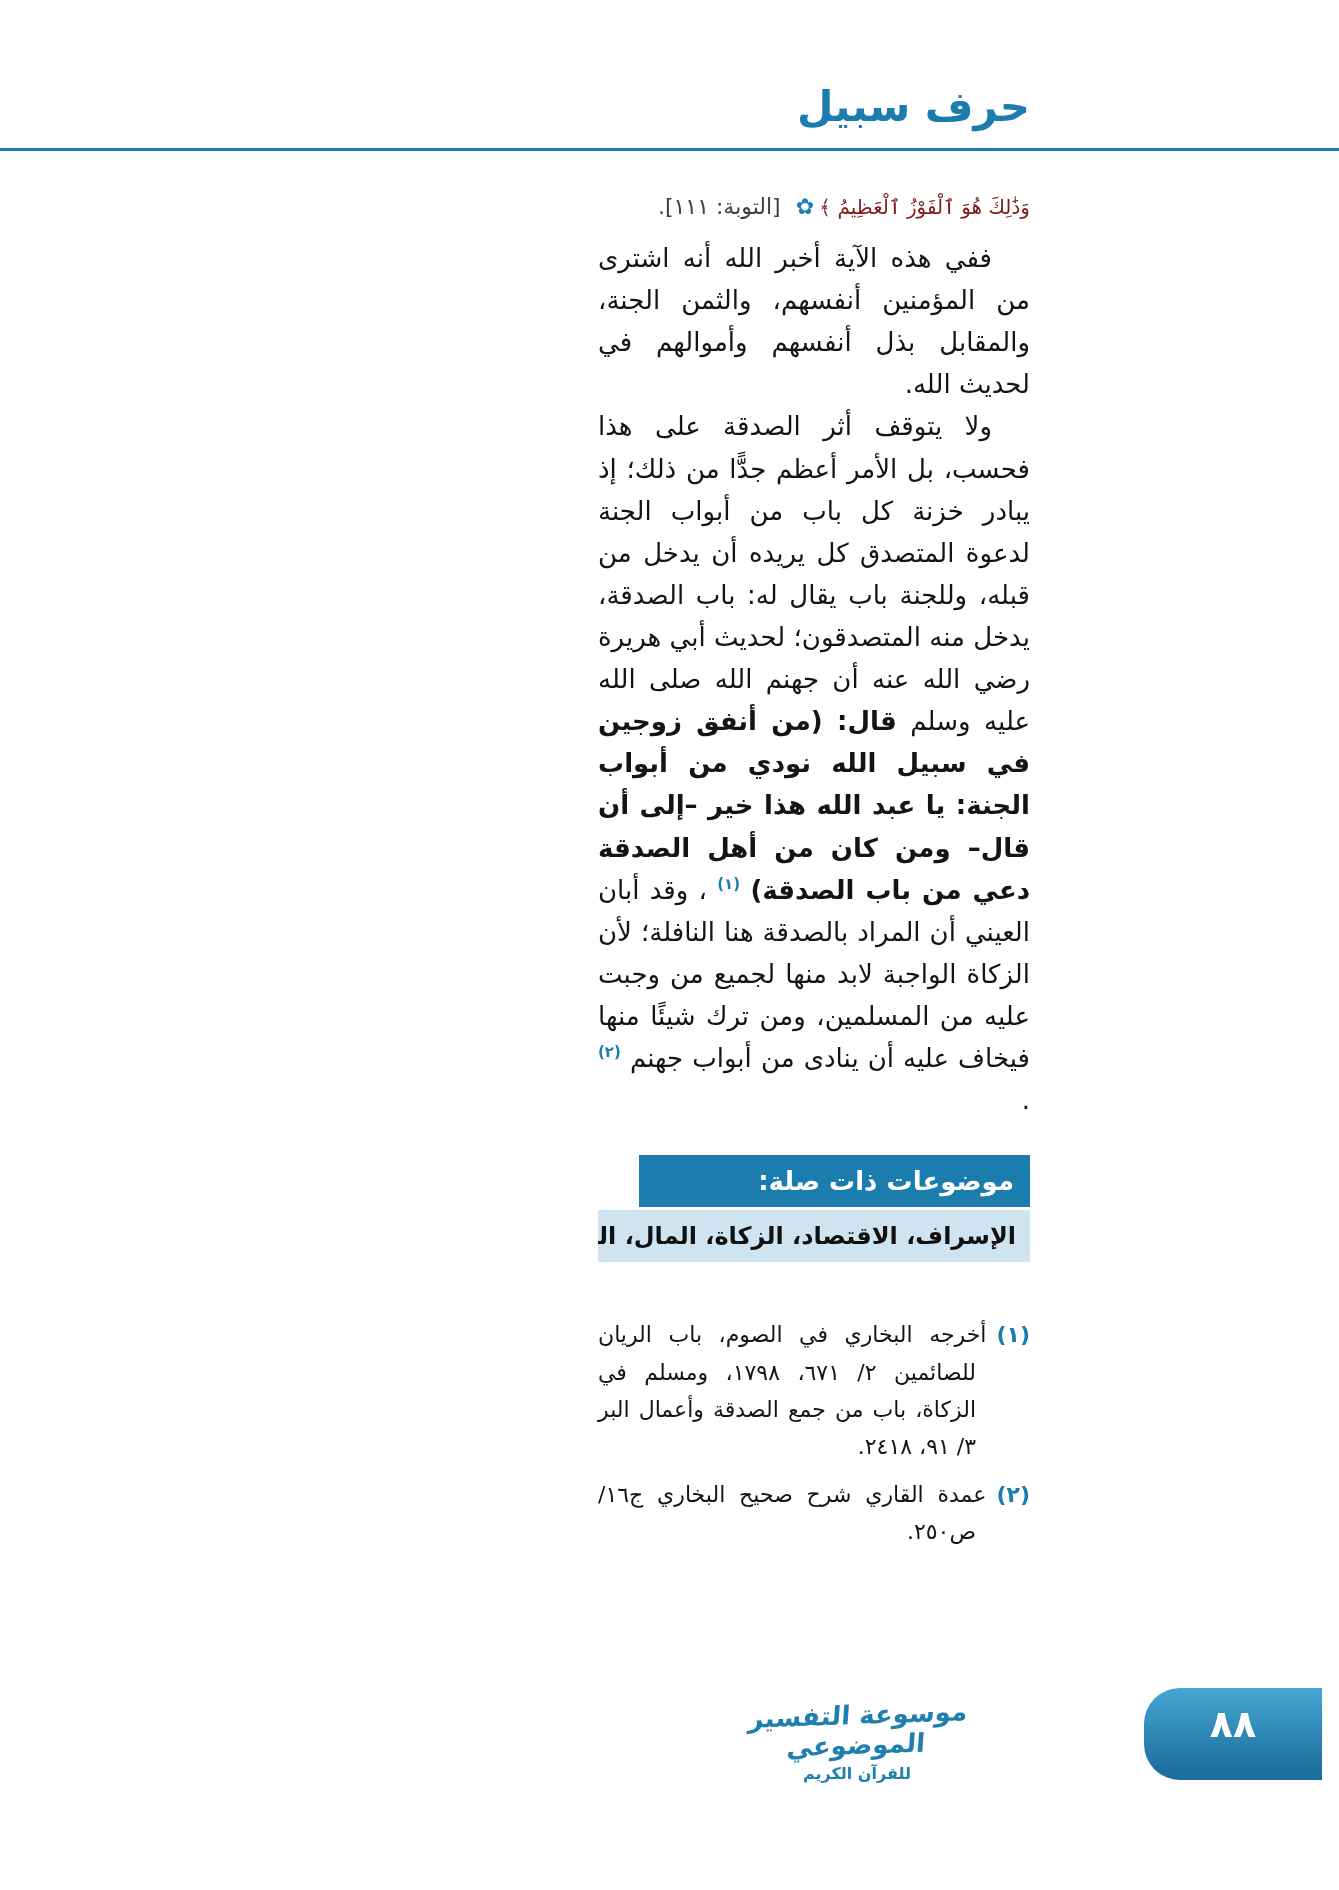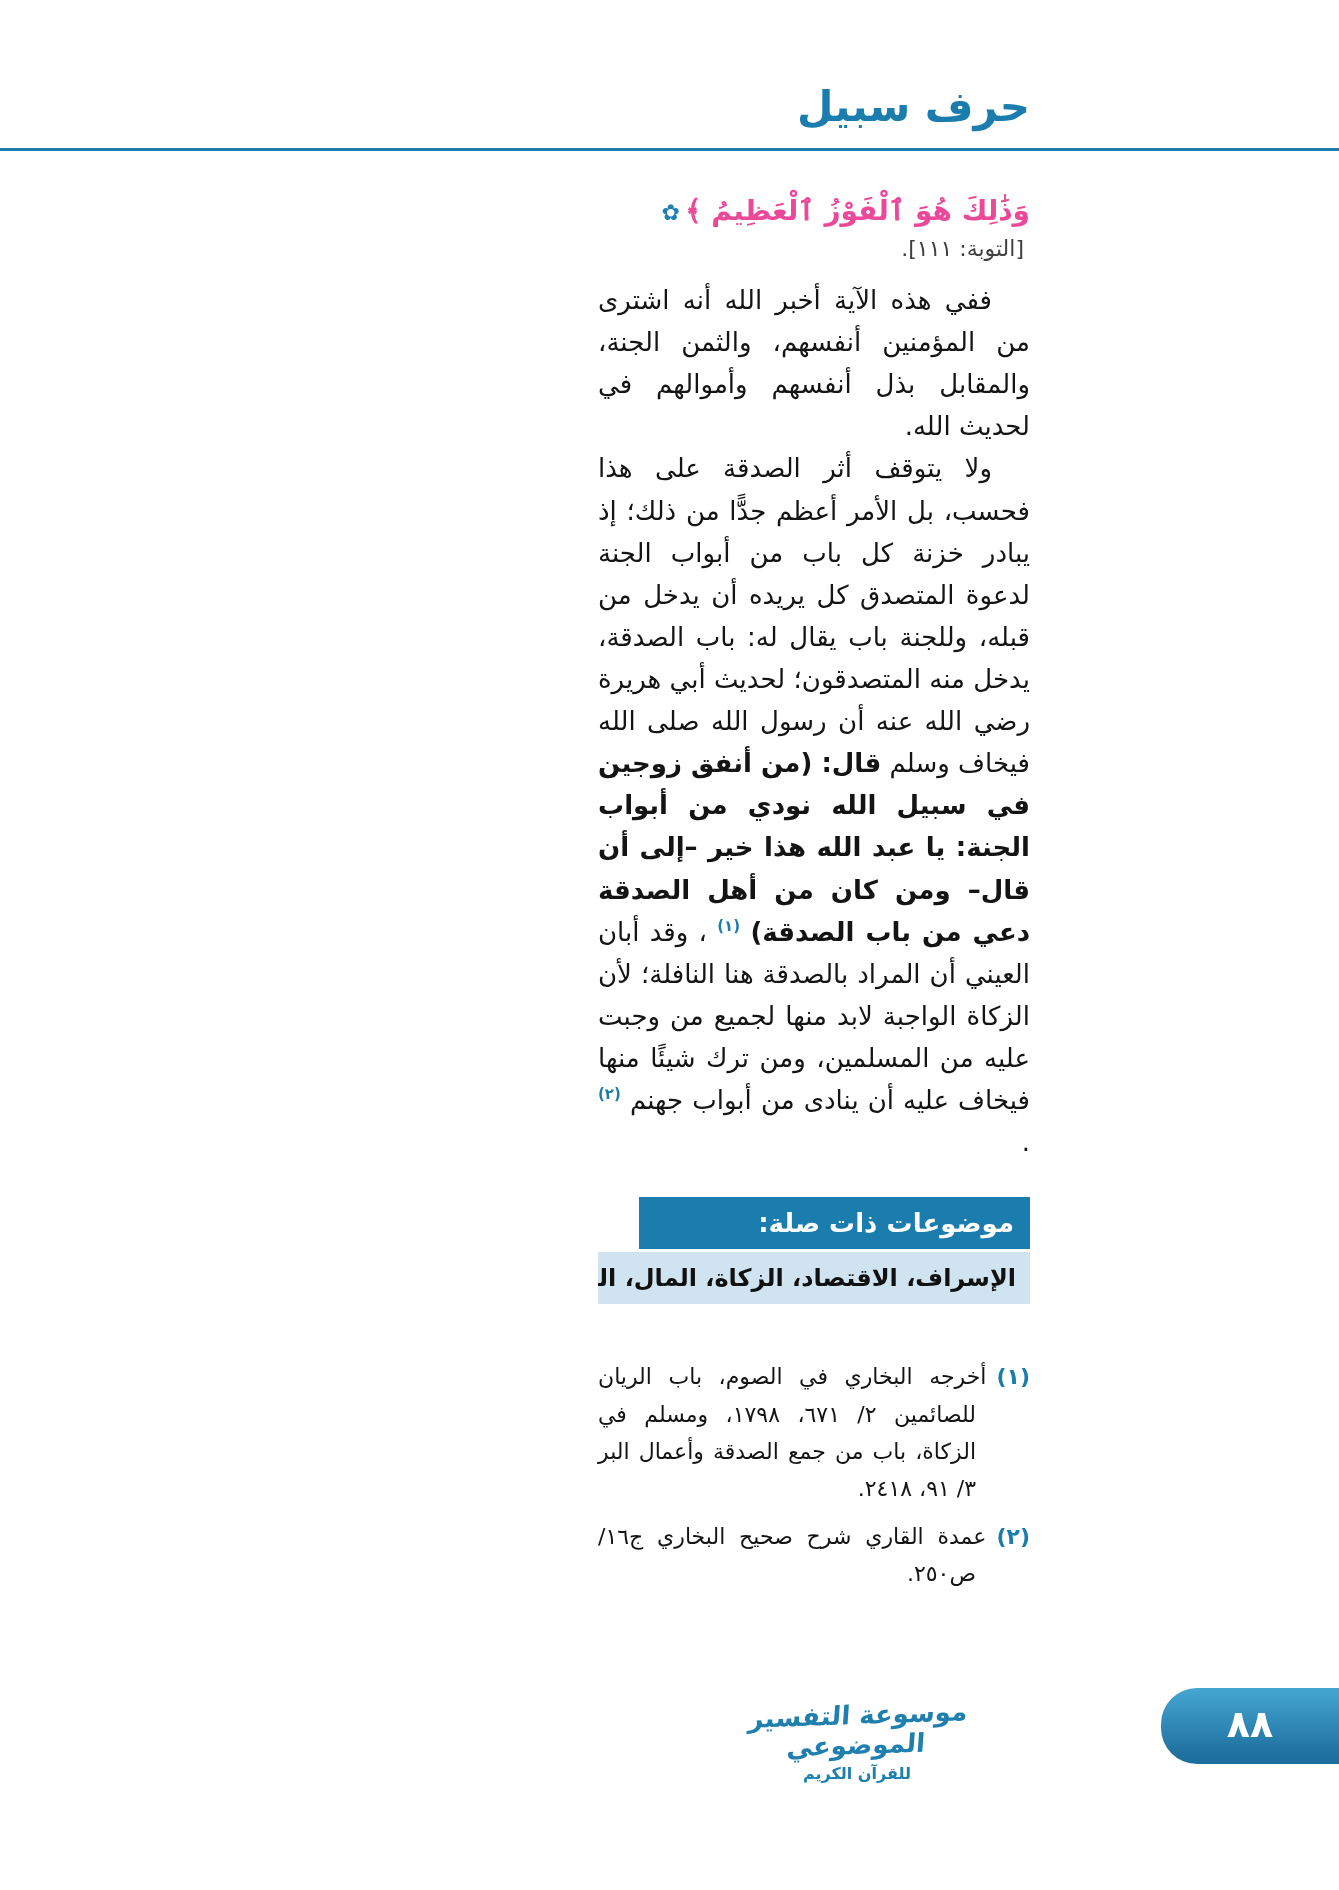--- a/index.html
+++ b/index.html
@@ -43,23 +43,23 @@
     width: 432px;
   }
 
   .verse-line {
     direction: rtl;
     text-align: right;
     line-height: 1.5;
     margin-bottom: 14px;
   }
   .verse-text {
-    color: #ec4899;
-    font-weight: bold;
-    font-size: 28px;
+    color: #7f1d1d;
+    font-weight: normal;
+    font-size: 20px;
   }
   .ayah-ornament {
     color: #1f7fb4;
     font-size: 22px;
     margin-left: 4px;
   }
   .verse-citation {
     color: #404040;
     font-size: 22px;
     margin-right: 6px;
@@ -139,23 +139,23 @@
   }
   .logo-line2 {
     font-size: 16px;
     font-weight: bold;
     margin-top: 4px;
   }
 
   .page-number {
     position: absolute;
     top: 1688px;
-    right: 0;
+    right: 17px;
     width: 178px;
-    height: 76px;
+    height: 92px;
     background: linear-gradient(180deg, #46a6d2 0%, #1d6f9e 90%);
     border-radius: 36px 0 0 36px;
     color: #ffffff;
     font-size: 38px;
     font-weight: bold;
     text-align: center;
     line-height: 72px;
   }
 </style>
 </head>
@@ -170,21 +170,21 @@
 
     <div class="verse-line">
       <span class="verse-text">وَذَٰلِكَ هُوَ ٱلْفَوْزُ ٱلْعَظِيمُ ﴾</span>
       <span class="ayah-ornament">✿</span>
       <span class="verse-citation">[التوبة: ١١١].</span>
     </div>
 
     <p class="body-para">ففي هذه الآية أخبر الله أنه اشترى من المؤمنين أنفسهم، والثمن الجنة، والمقابل بذل أنفسهم وأموالهم في لحديث الله.</p>
 
     <p class="body-para">
-      <span>ولا يتوقف أثر الصدقة على هذا فحسب، بل الأمر أعظم جدًّا من ذلك؛ إذ يبادر خزنة كل باب من أبواب الجنة لدعوة المتصدق كل يريده أن يدخل من قبله، وللجنة باب يقال له: باب الصدقة، يدخل منه المتصدقون؛ لحديث أبي هريرة رضي الله عنه أن رسول الله صلى الله فيخاف وسلم </span>
+      <span>ولا يتوقف أثر الصدقة على هذا فحسب، بل الأمر أعظم جدًّا من ذلك؛ إذ يبادر خزنة كل باب من أبواب الجنة لدعوة المتصدق كل يريده أن يدخل من قبله، وللجنة باب يقال له: باب الصدقة، يدخل منه المتصدقون؛ لحديث أبي هريرة رضي الله عنه أن جهنم الله صلى الله عليه وسلم </span>
       <span class="hadith">قال: (من أنفق زوجين في سبيل الله نودي من أبواب الجنة: يا عبد الله هذا خير –إلى أن قال– ومن كان من أهل الصدقة دعي من باب الصدقة)</span>
       <span class="fnref">(١)</span>
       <span>، وقد أبان العيني أن المراد بالصدقة هنا النافلة؛ لأن الزكاة الواجبة لابد منها لجميع من وجبت عليه من المسلمين، ومن ترك شيئًا منها فيخاف عليه أن ينادى من أبواب جهنم</span>
       <span class="fnref">(٢)</span>
       <span>.</span>
     </p>
 
     <div class="related">
       <div class="related-header">موضوعات ذات صلة:</div>
       <div class="related-body">الإسراف، الاقتصاد، الزكاة، المال، المن</div>

